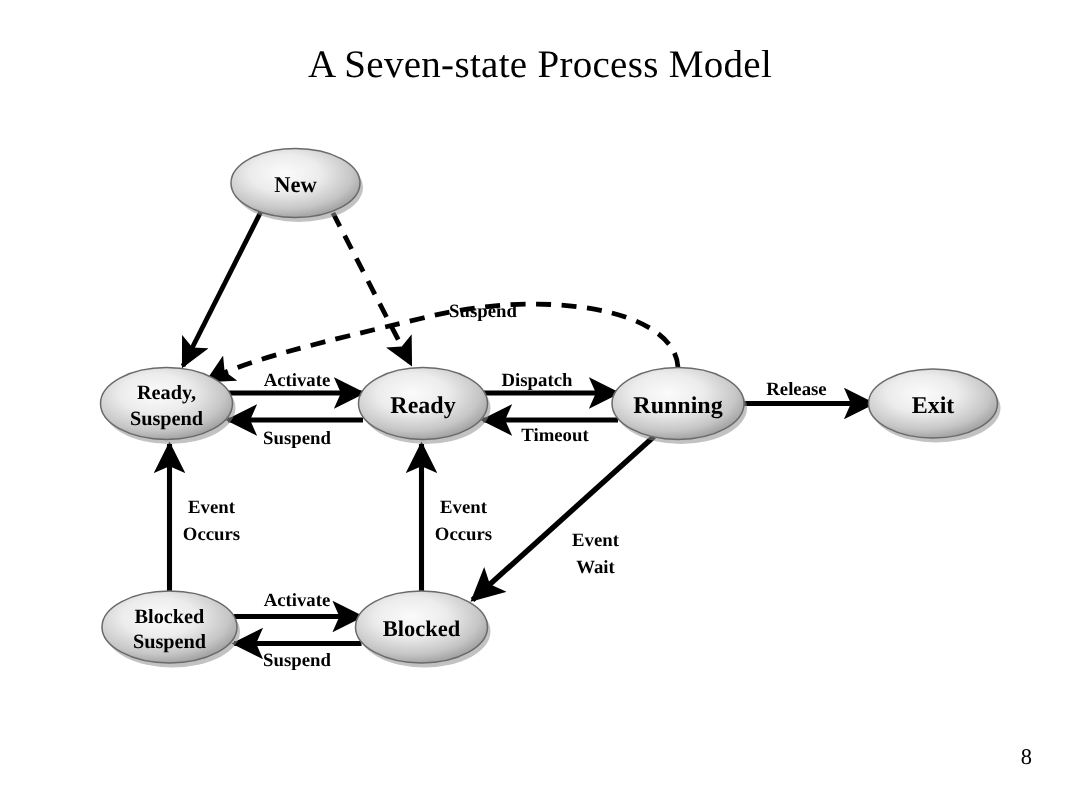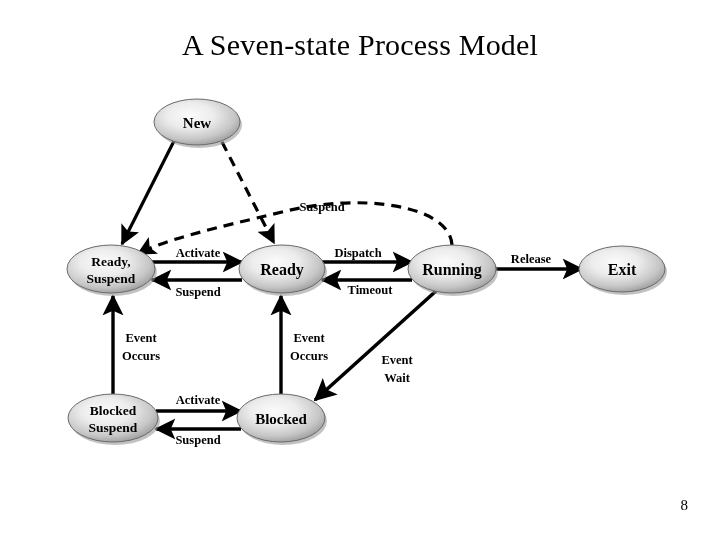--- a/index.html
+++ b/index.html
@@ -22,21 +22,21 @@
     width: 720px;
     height: 540px;
     background: #ffffff;
   }
   #slide-title {
     position: absolute;
     left: 0;
     top: 28px;
     width: 720px;
     text-align: center;
-    font-size: 30px;
+    font-size: 26px;
     font-weight: normal;
     letter-spacing: 0.2px;
     font-family: "Liberation Serif", "DejaVu Serif", serif;
     color: #000000;
   }
   #page-number {
     position: absolute;
     right: 32px;
     bottom: 26px;
     font-size: 15px;

